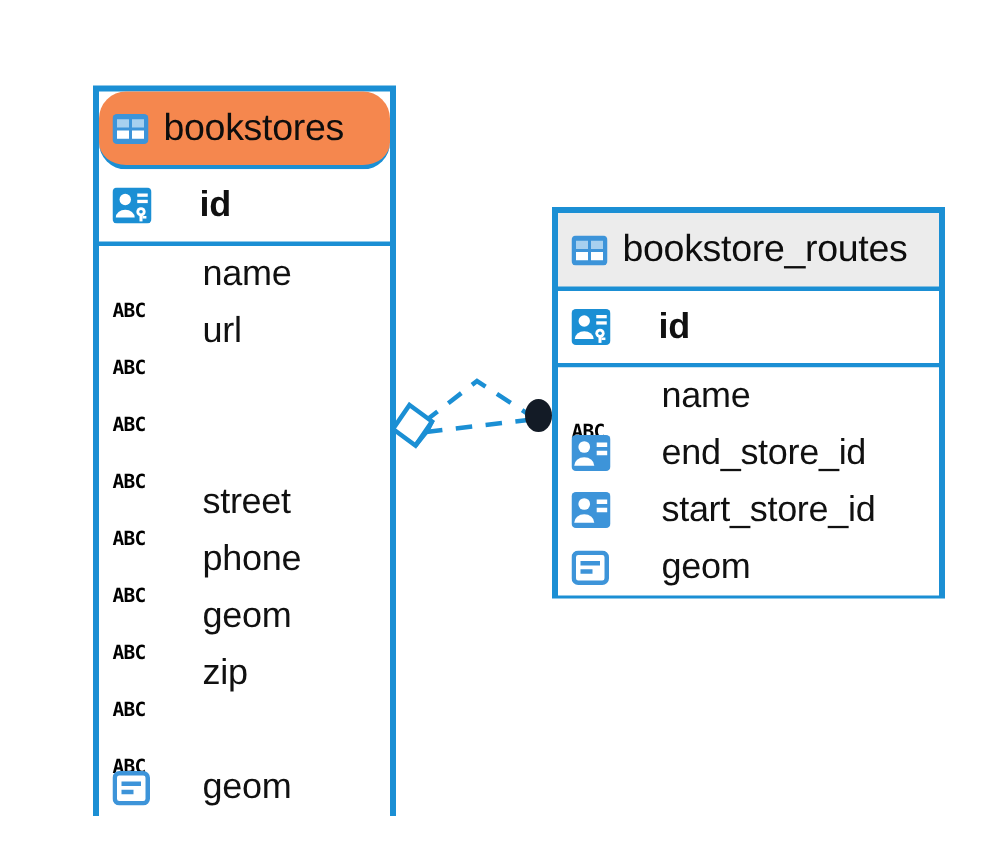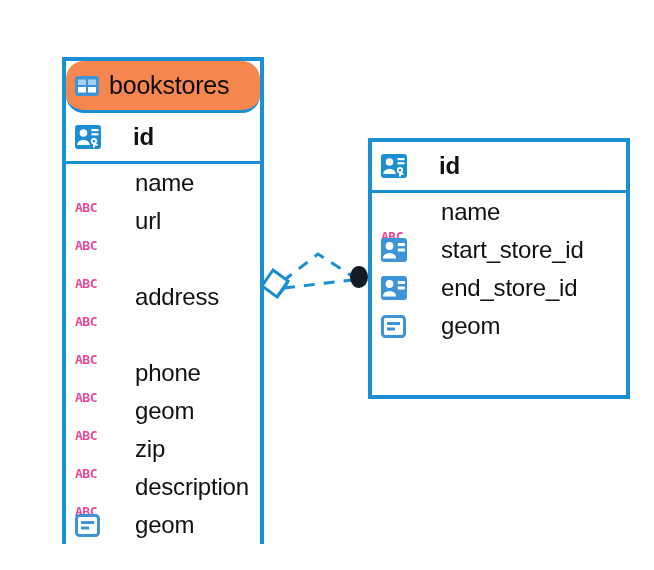--- a/index.html
+++ b/index.html
@@ -77,21 +77,21 @@
     display: block;
     line-height: 0;
   }
   .icon svg { display: block; }
 
   .abc-icon {
     flex: 0 0 auto;
     font-family: "DejaVu Sans Mono", "Liberation Mono", monospace;
     font-size: 13px;
     font-weight: bold;
-    color: #ec4899;
+    color: #000000;
     letter-spacing: -0.5px;
     line-height: 1;
     width: 28px;
     margin-top: 48px;
   }
 
   
   #connector {
     position: absolute;
     left: 0; top: 0;
@@ -164,62 +164,73 @@
         <span class="abc-icon">ABC</span>
         <span class="attr-label">url</span>
       </div>
 
       <div class="attr-row">
         <span class="abc-icon">ABC</span>
       </div>
 
       <div class="attr-row">
         <span class="abc-icon">ABC</span>
-        <span class="attr-label">address</span>
-      </div>
-
-      <div class="attr-row">
-        <span class="abc-icon">ABC</span>
+      </div>
+
+      <div class="attr-row">
+        <span class="abc-icon">ABC</span>
+        <span class="attr-label">street</span>
       </div>
 
       <div class="attr-row">
         <span class="abc-icon">ABC</span>
         <span class="attr-label">phone</span>
       </div>
 
       <div class="attr-row">
         <span class="abc-icon">ABC</span>
         <span class="attr-label">geom</span>
       </div>
 
       <div class="attr-row">
         <span class="abc-icon">ABC</span>
         <span class="attr-label">zip</span>
       </div>
 
       <div class="attr-row">
         <span class="abc-icon">ABC</span>
-        <span class="attr-label">description</span>
       </div>
 
       <div class="attr-row">
         <span class="icon" style="width:28px">
           <svg width="25" height="23" viewBox="0 0 25 23">
             <rect x="1.5" y="1.5" width="22" height="20" rx="3" fill="#ffffff" stroke="#3d94d9" stroke-width="3"></rect>
             <rect x="6" y="7" width="13" height="3" fill="#3d94d9"></rect>
             <rect x="6" y="12.5" width="8" height="3" fill="#3d94d9"></rect>
           </svg>
         </span>
         <span class="attr-label">geom</span>
       </div>
     </div>
   </div>
 
   <div class="entity" id="entity-bookstore-routes" style="left:368px; top:138px; width:262px; height:261px;">
 
+    <div class="entity-header accent-gray">
+      <span class="icon">
+        <svg width="24" height="20" viewBox="0 0 24 20">
+          <rect x="0" y="0" width="24" height="20" rx="3" fill="#3d94d9"></rect>
+          <rect x="3" y="3.5" width="8" height="5.5" fill="#a7d0ef"></rect>
+          <rect x="13" y="3.5" width="8" height="5.5" fill="#a7d0ef"></rect>
+          <rect x="3" y="11" width="8" height="5.5" fill="#ffffff"></rect>
+          <rect x="13" y="11" width="8" height="5.5" fill="#ffffff"></rect>
+        </svg>
+      </span>
+      <span class="entity-title">bookstore_routes</span>
+    </div>
 
     <div class="pk-section">
       <div class="attr-row">
         <span class="icon">
           <svg width="26" height="24" viewBox="0 0 26 24">
             <rect x="0" y="0" width="26" height="24" rx="3" fill="#1b8fd4"></rect>
             <circle cx="8.5" cy="8" r="3.8" fill="#ffffff"></circle>
             <path d="M 2.2 20 a 6.3 5.2 0 0 1 12.6 0 z" fill="#ffffff"></path>
             <rect x="16.5" y="4" width="7" height="2.2" fill="#ffffff"></rect>
             <rect x="16.5" y="8.2" width="7" height="2.2" fill="#ffffff"></rect>
@@ -243,34 +254,34 @@
       <div class="attr-row">
         <span class="icon" style="width:28px">
           <svg width="26" height="24" viewBox="0 0 26 24">
             <rect x="0" y="0" width="26" height="24" rx="3" fill="#3d94d9"></rect>
             <circle cx="8.5" cy="8" r="3.9" fill="#ffffff"></circle>
             <path d="M 1.8 20.5 a 6.7 5.6 0 0 1 13.4 0 z" fill="#ffffff"></path>
             <rect x="16.8" y="5" width="7" height="3" fill="#ffffff"></rect>
             <rect x="16.8" y="10.5" width="7" height="3" fill="#ffffff"></rect>
           </svg>
         </span>
-        <span class="attr-label">start_store_id</span>
+        <span class="attr-label">end_store_id</span>
       </div>
 
       <div class="attr-row">
         <span class="icon" style="width:28px">
           <svg width="26" height="24" viewBox="0 0 26 24">
             <rect x="0" y="0" width="26" height="24" rx="3" fill="#3d94d9"></rect>
             <circle cx="8.5" cy="8" r="3.9" fill="#ffffff"></circle>
             <path d="M 1.8 20.5 a 6.7 5.6 0 0 1 13.4 0 z" fill="#ffffff"></path>
             <rect x="16.8" y="5" width="7" height="3" fill="#ffffff"></rect>
             <rect x="16.8" y="10.5" width="7" height="3" fill="#ffffff"></rect>
           </svg>
         </span>
-        <span class="attr-label">end_store_id</span>
+        <span class="attr-label">start_store_id</span>
       </div>
 
       <div class="attr-row">
         <span class="icon" style="width:28px">
           <svg width="25" height="23" viewBox="0 0 25 23">
             <rect x="1.5" y="1.5" width="22" height="20" rx="3" fill="#ffffff" stroke="#3d94d9" stroke-width="3"></rect>
             <rect x="6" y="7" width="13" height="3" fill="#3d94d9"></rect>
             <rect x="6" y="12.5" width="8" height="3" fill="#3d94d9"></rect>
           </svg>
         </span>

